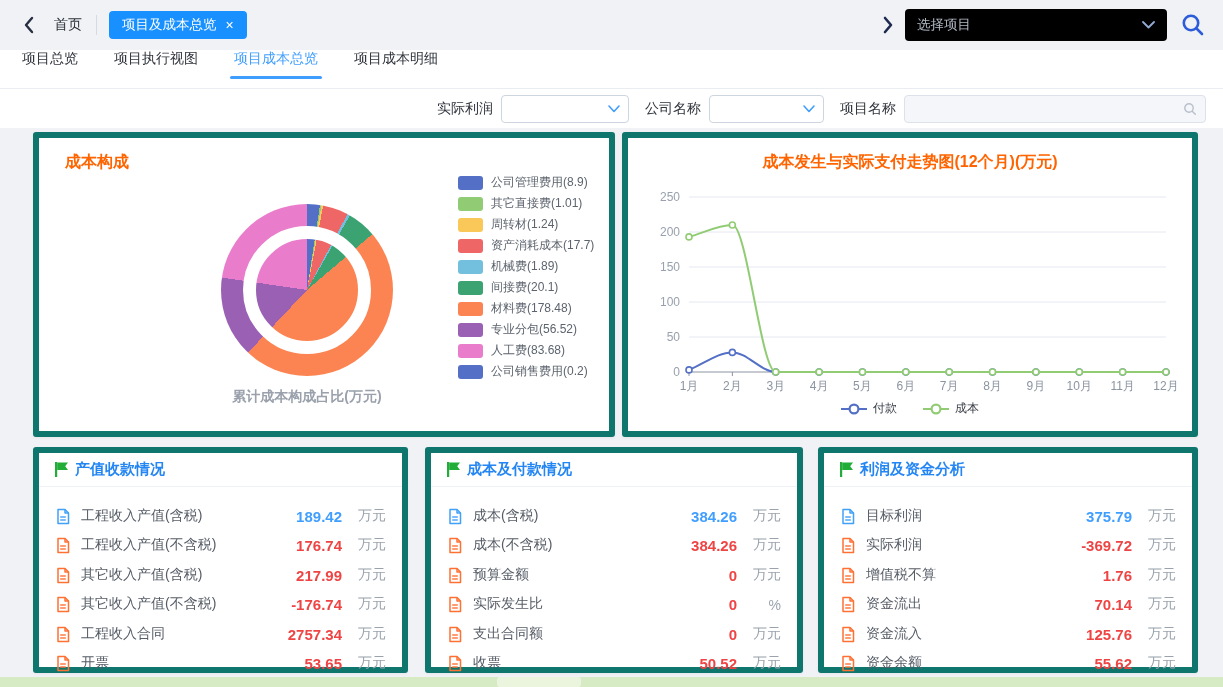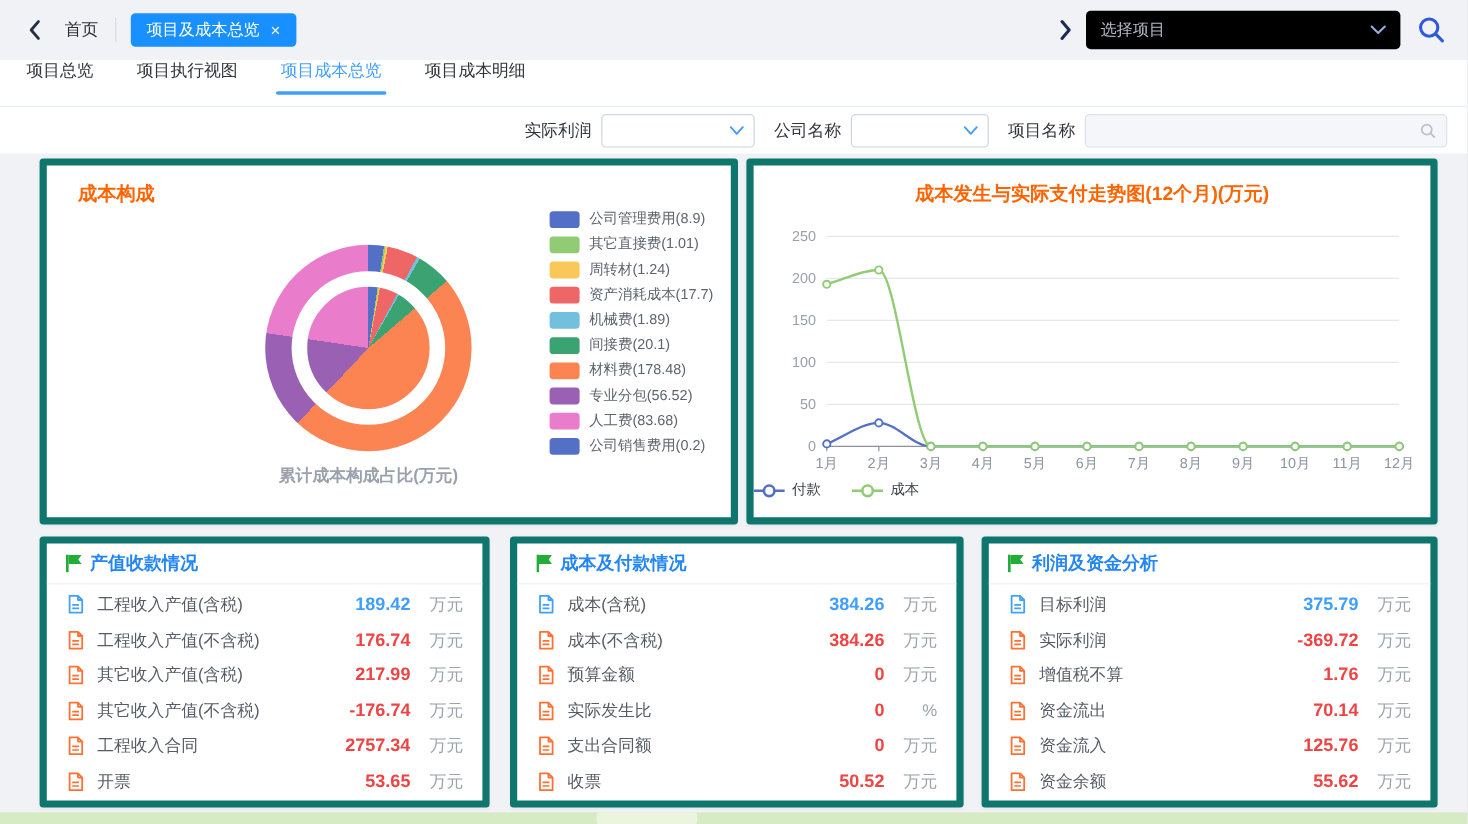--- a/index.html
+++ b/index.html
@@ -50,34 +50,34 @@
               border:13px solid #fff; background:transparent; }
   .pie-caption { position:absolute; left:118px; top:250px; width:300px; text-align:center;
                  font-size:14px; font-weight:700; color:#9aa1ac; }
   .pie-legend { position:absolute; left:419px; top:34px; }
   .pie-legend .li { display:flex; align-items:center; height:21px; cursor:pointer; }
   .pie-legend .sw { width:25px; height:14px; border-radius:3px; margin-right:8px; flex:none; }
   .pie-legend .lt { font-size:12px; color:#5d646e; white-space:nowrap; }
 
   .line-title { left:0; right:0; top:14px; text-align:center; }
   .line-svg { position:absolute; left:8px; top:40px; }
-  .line-legend { position:absolute; left:0; right:0; bottom:14px; display:flex; gap:26px; }
+  .line-legend { position:absolute; left:0; right:0; bottom:14px; display:flex; justify-content:center; gap:26px; }
   .line-legend .li { display:flex; align-items:center; gap:6px; cursor:pointer; }
   .line-legend .lt { font-size:12px; color:#3c4149; }
 
   
   .stat-card { top:447px; height:226px; }
   .stat-card.c0 { left:33px;  width:375px; }
   .stat-card.c1 { left:425px; width:378px; }
   .stat-card.c2 { left:818px; width:380px; }
   .stat-head { height:34px; display:flex; align-items:center; gap:7px; padding:0 16px;
                border-bottom:1px solid #eef1f5; }
   .stat-head .t { font-size:15px; font-weight:700; color:#2486f3; }
   .stat-body { padding:8px 16px 0 16px; }
-  .stat-row { height:29.5px; display:flex; align-items:flex-start; }
+  .stat-row { height:29.5px; display:flex; align-items:flex-end; }
   .stat-row .icon { display:flex; flex:none; }
   .stat-row .lb { font-size:14px; color:#565c66; margin-left:10px; }
   .stat-row .val { margin-left:auto; font-size:15px; font-weight:700; }
   .stat-row .val.blue { color:#409eff; } .stat-row .val.orange { color:#ef4444; }
   .stat-row .unit { width:44px; text-align:right; font-size:14px; color:#9aa3ad; }
 
   
   .bottom-strip { position:absolute; left:0; right:0; bottom:0; height:10px; background:#d6ebc3; }
   .bottom-thumb { position:absolute; left:497px; width:84px; top:0; height:10px; background:#ebf5dd; border-radius:3px; }
 </style>

